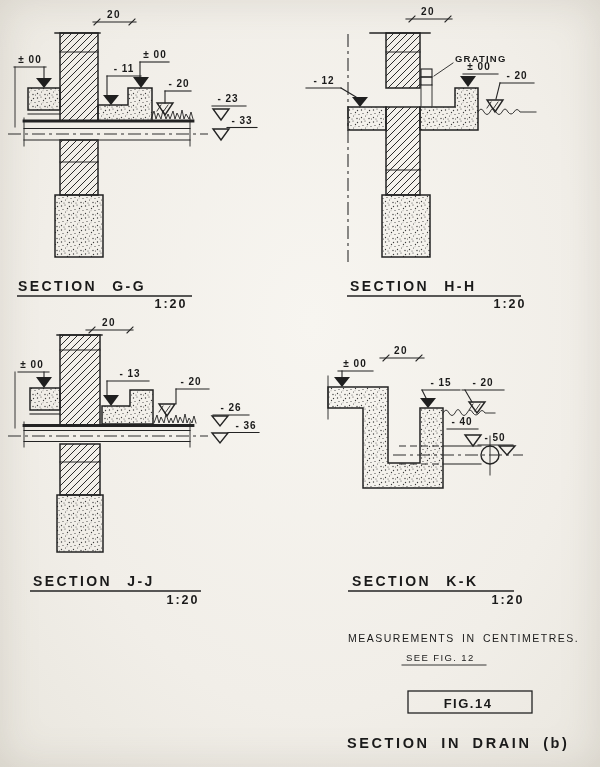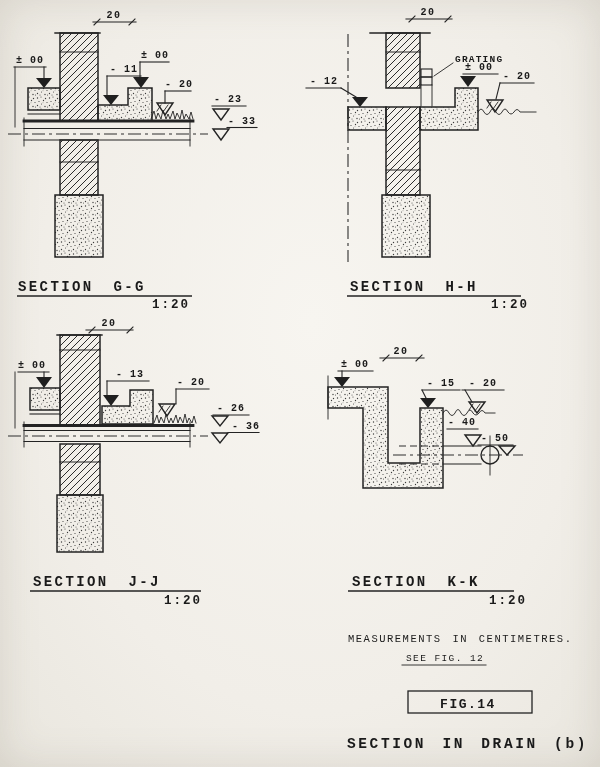--- a/index.html
+++ b/index.html
@@ -1,20 +1,20 @@
 <!DOCTYPE html>
 <html><head>
 <meta charset="utf-8">
 <style>
   html,body{margin:0;padding:0;background:#d8d5cf;}
   .sheet{
     position:relative;width:600px;height:767px;overflow:hidden;
     background:radial-gradient(ellipse at 52% 42%, #f7f5f0 0%, #f1eee8 62%, #e9e6de 100%);
     box-shadow:inset 0 0 40px rgba(120,110,95,.18);
-    font-family:Liberation Mono, monospace;
+    font-family:Liberation Sans, sans-serif;
   }
   svg{display:block}
   .ln{stroke:#232323;stroke-width:1.4;fill:none;stroke-linecap:square}
   .thin{stroke-width:1.1}
   .heavy{stroke-width:2.8}
   .xthin{stroke-width:.9}
   .cl{stroke:#2e2e2e;stroke-width:1.1;fill:none;stroke-dasharray:13 4 3 4}
   .hid{stroke:#2e2e2e;stroke-width:1.2;fill:none;stroke-dasharray:7 4}
   .hatch-rect{fill:url(#hatch);stroke:#232323;stroke-width:1.5}
   .stip{fill:url(#stip);stroke:#232323;stroke-width:1.5}

